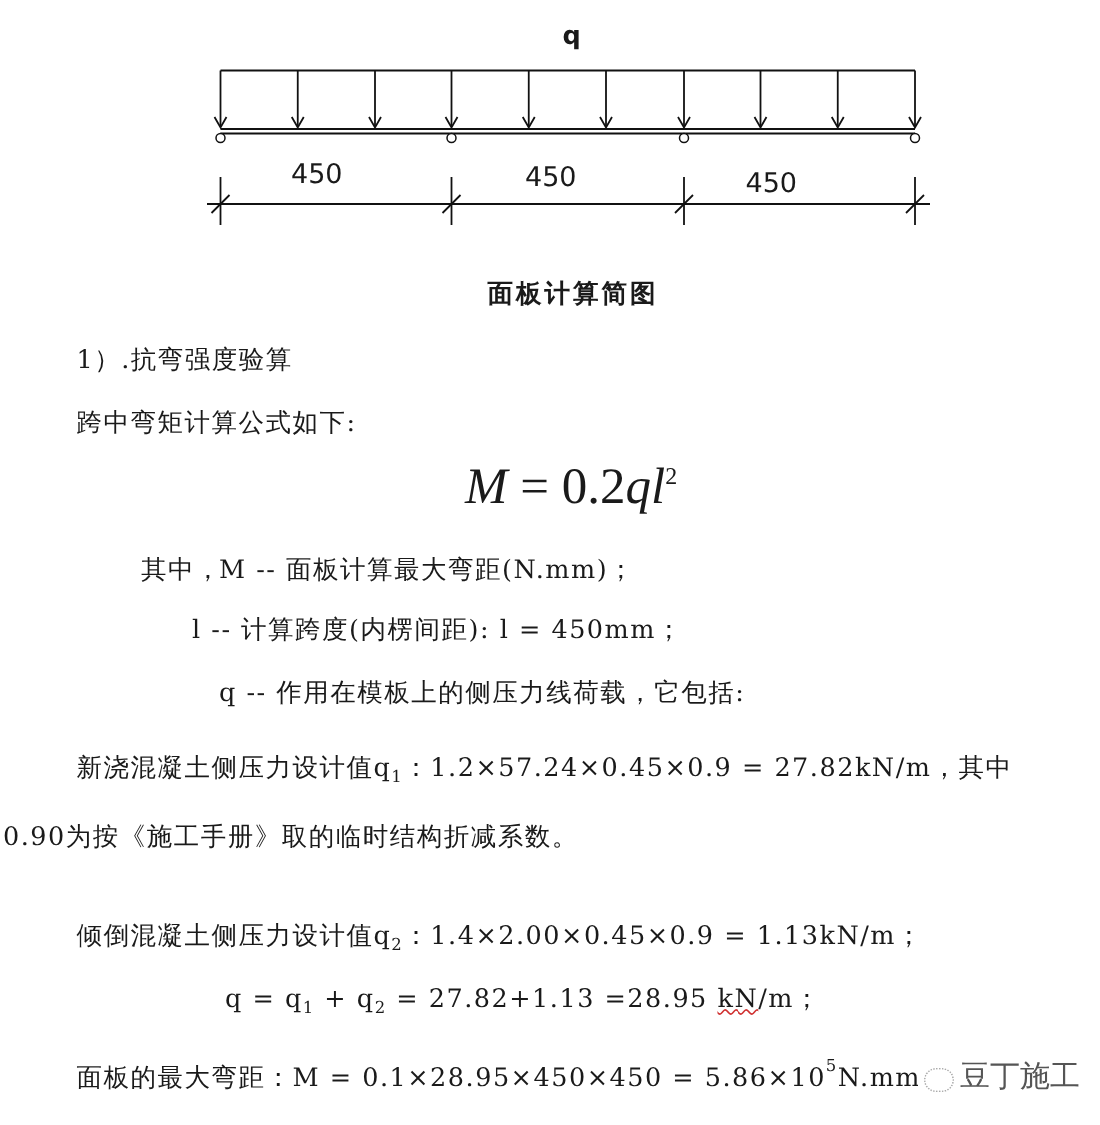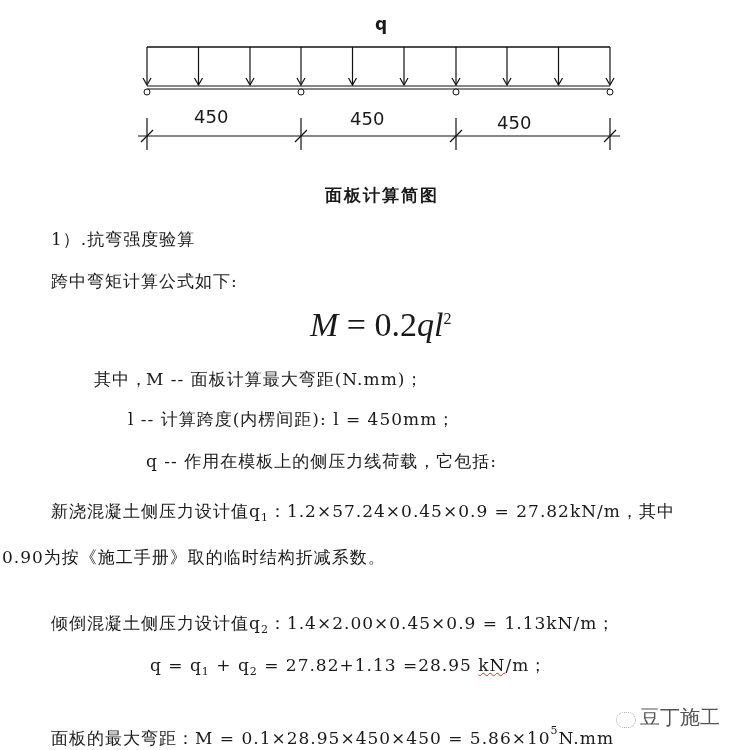--- a/index.html
+++ b/index.html
@@ -97,19 +97,19 @@
 <div class="abs txt" style="left:2px;top:546px;">0.90为按《施工手册》取的临时结构折减系数。</div>
 
 <div class="abs txt" style="left:51px;top:596px;margin-top:16px;">
   <span>倾倒混凝土侧压力设计值q</span><span class="sub">2</span><span>：1.4×2.00×0.45×0.9 = 1.13kN/m；</span>
 </div>
 
 <div class="abs txt" style="left:150px;top:654px;">
   <span>q = q</span><span class="sub">1</span><span> + q</span><span class="sub">2</span><span> = 27.82+1.13 =28.95 </span><span class="squiggle">kN</span><span>/m；</span>
 </div>
 
-<div class="abs txt" style="left:51px;top:724px;">
+<div class="abs txt" style="left:51px;top:704px;">
   <span>面板的最大弯距：M = 0.1×28.95×450×450 = 5.86×10</span><span class="sup">5</span><span>N.mm</span>
 </div>
 
 <div class="abs" style="left:612px;top:702px;background:#fff;padding:2px 4px;">
   <span style="display:inline-block;width:18px;height:14px;border:1px dotted #aaa;border-radius:8px;vertical-align:middle;margin-right:4px;"></span><span class="watermark">豆丁施工</span>
 </div>
 
 </body></html>

